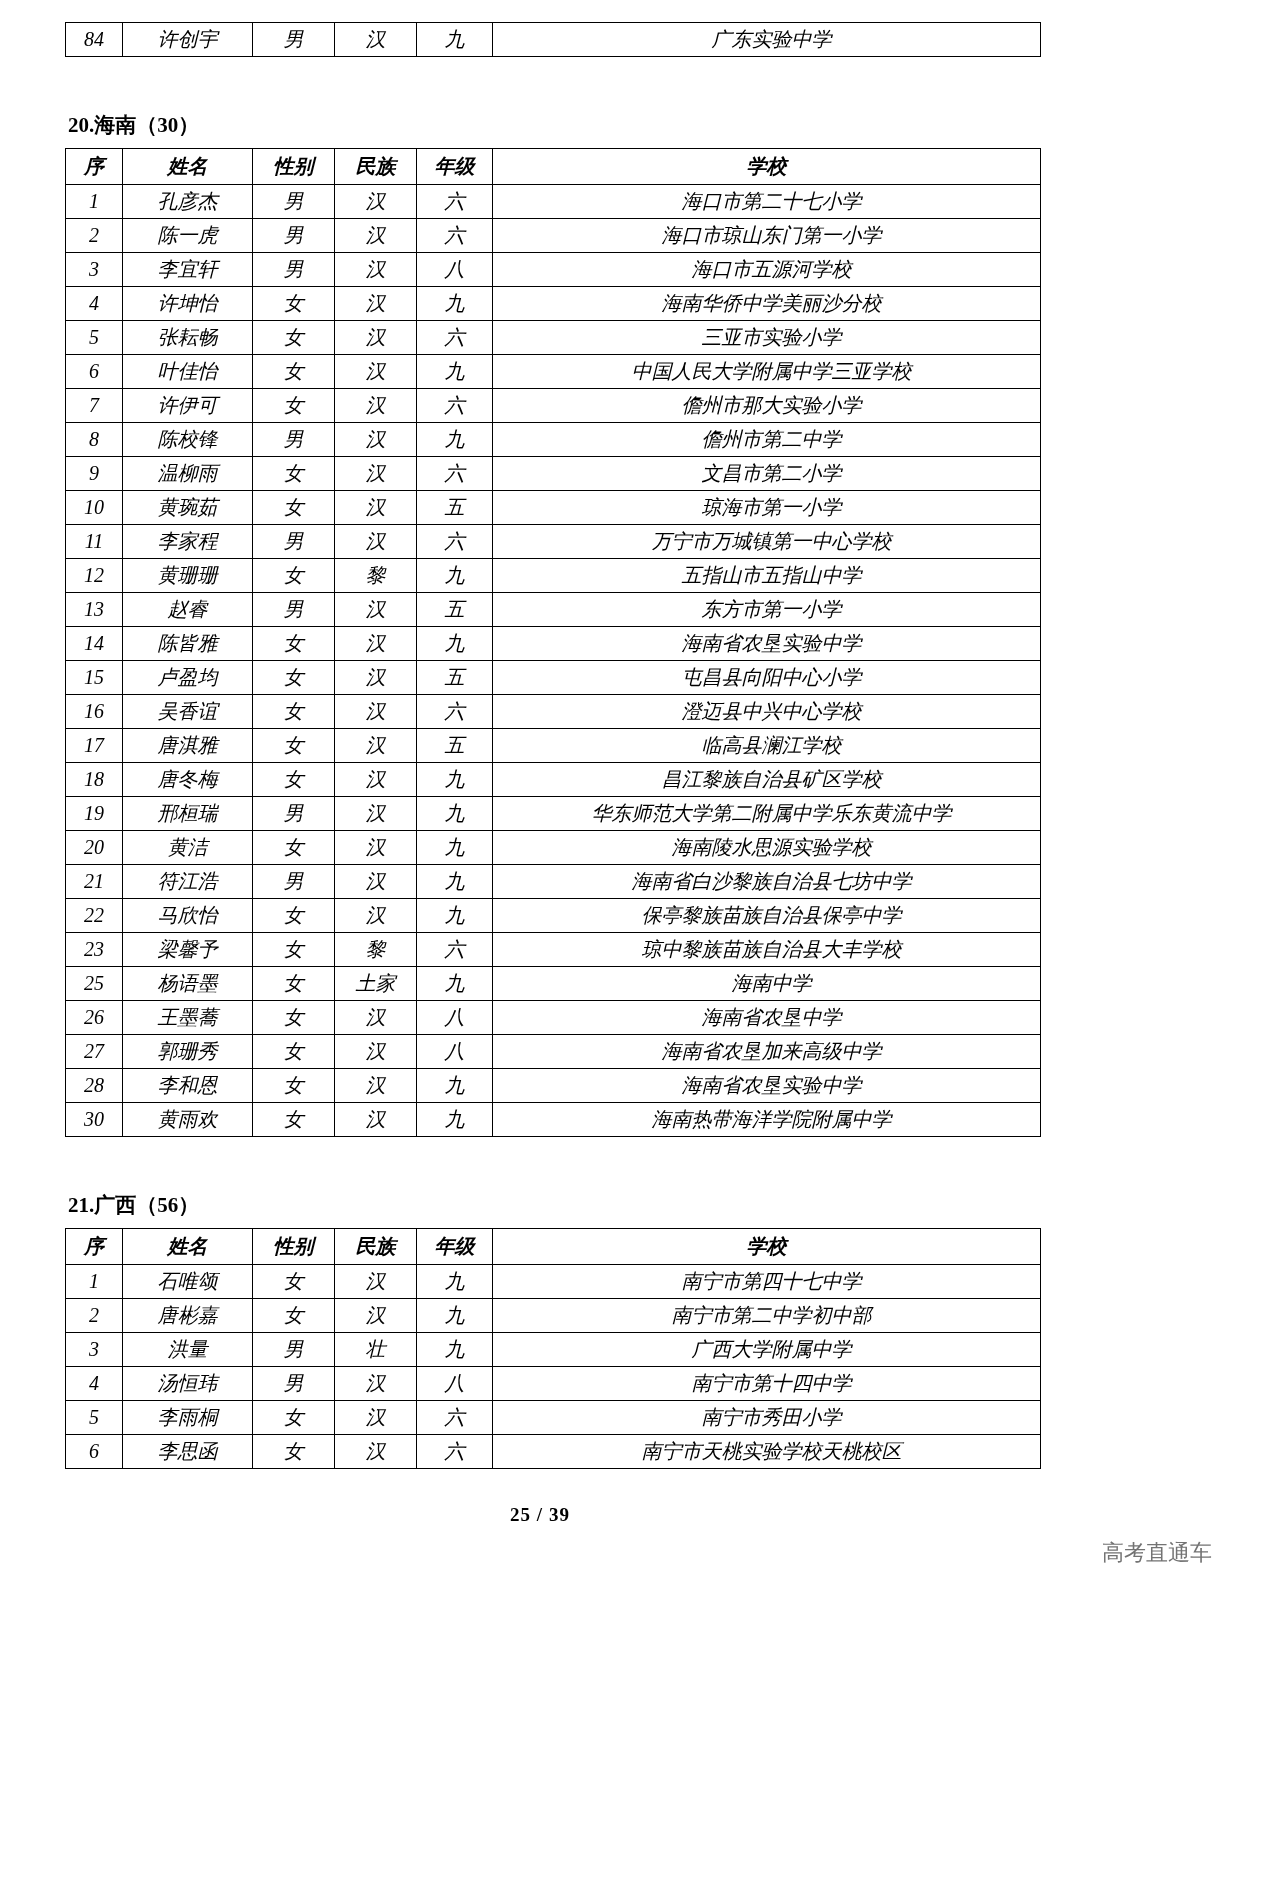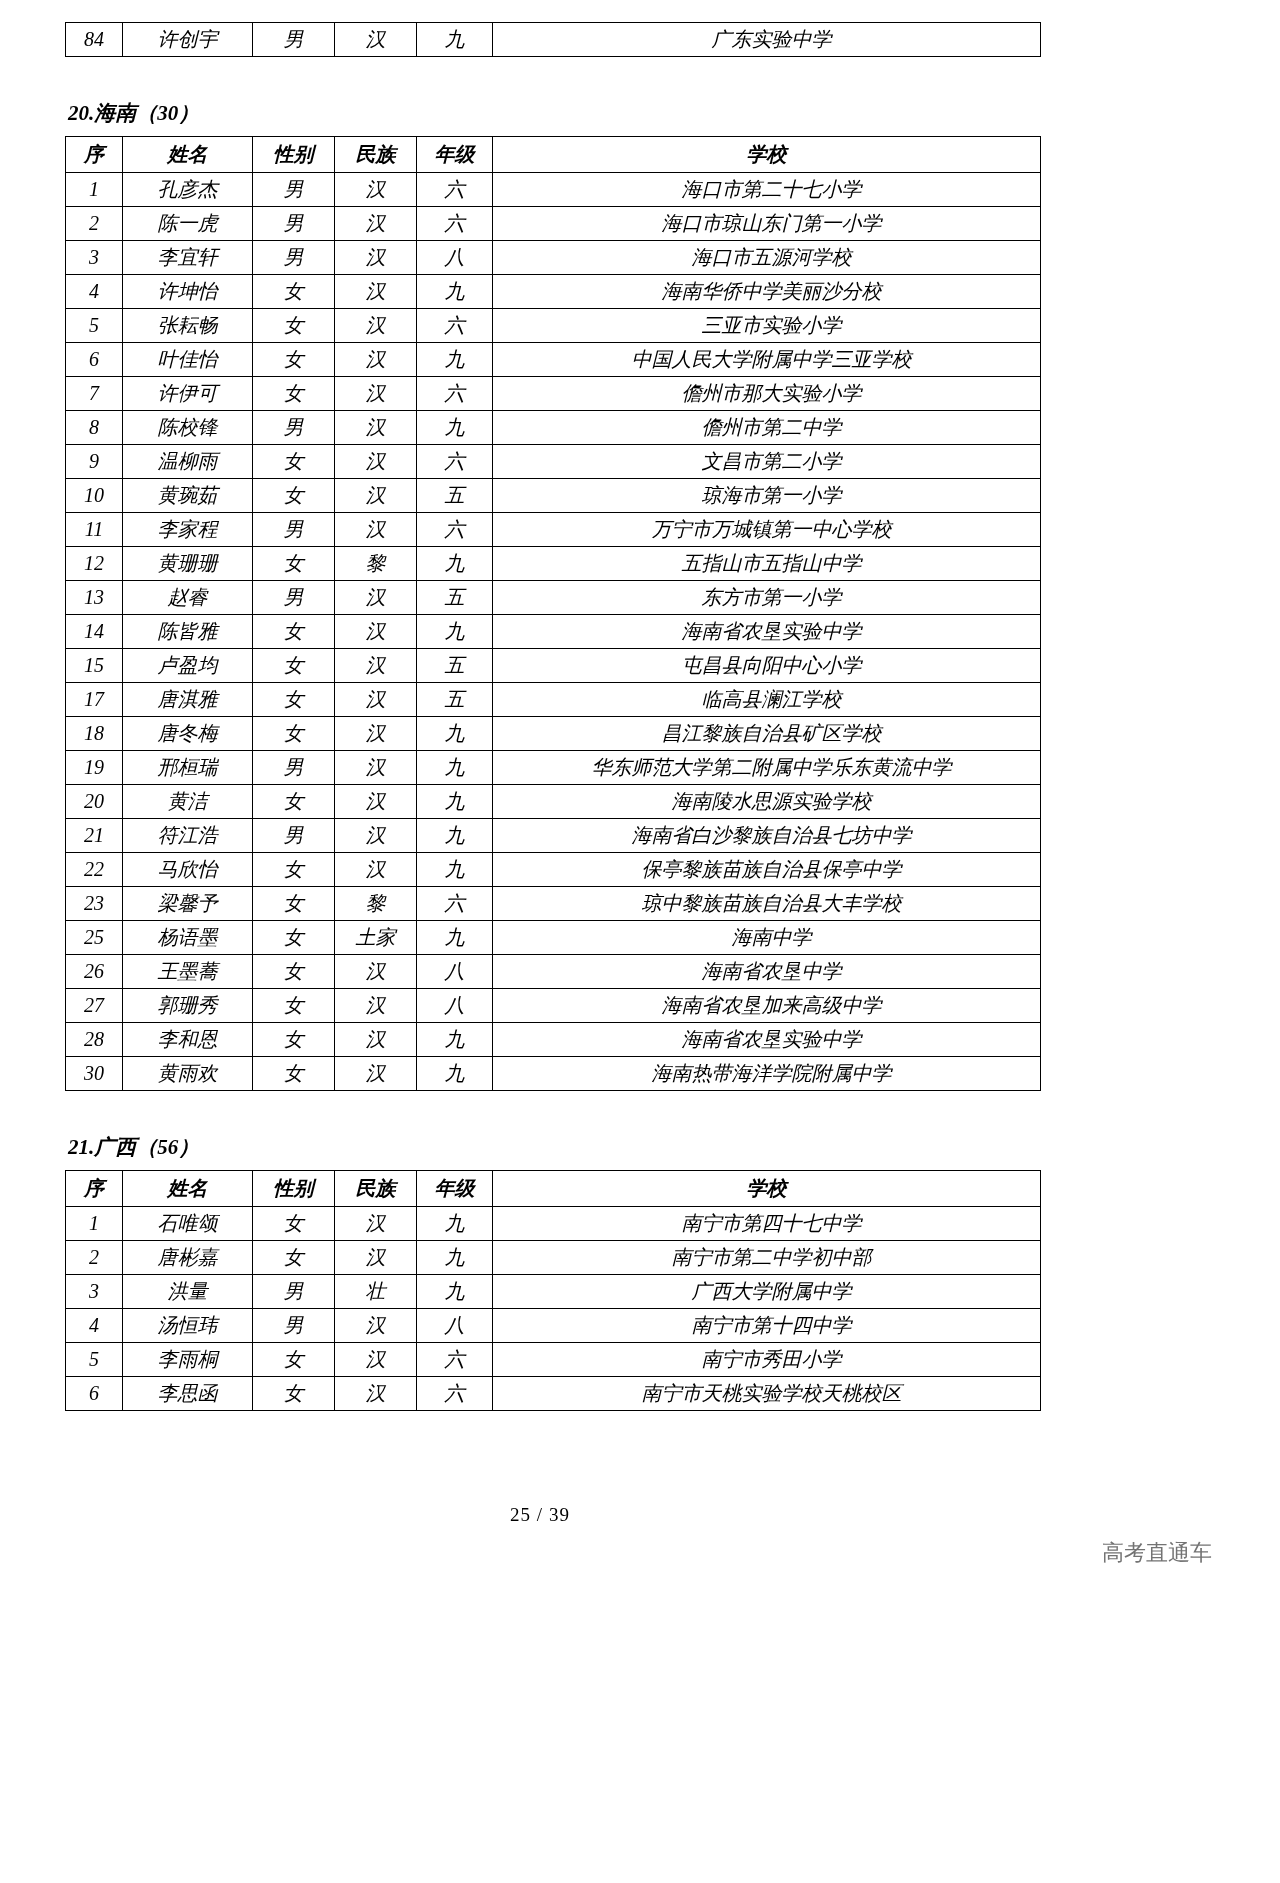--- a/index.html
+++ b/index.html
@@ -37,33 +37,32 @@
   .c1 { width: 130px; }
   .c2 { width: 82px; }
   .c3 { width: 82px; }
   .c4 { width: 76px; }
   .c5 { width: 548px; }
   td.c5 { text-align: left; padding-left: 10px; }
   th.c5 { text-align: center; }
   .section-title {
     font-size: 21px;
     font-weight: bold;
-    margin-top: 42px;
+    margin-top: 54px;
     margin-bottom: 9px;
     padding-left: 3px;
-    font-style: italic;
   }
   .footer {
     position: absolute;
     left: 0;
     top: 1504px;
     width: 1080px;
     text-align: center;
     font-size: 19px;
-    font-weight: normal;
+    font-weight: bold;
     letter-spacing: 1px;
   }
   .watermark {
     position: absolute;
     right: 68px;
     top: 1538px;
     font-size: 22px;
     color: #737373;
     font-family: "Liberation Sans", "DejaVu Sans", sans-serif;
   }
@@ -214,20 +213,28 @@
           </tr>
           <tr>
             <td class="c0">15</td>
             <td class="c1">卢盈均</td>
             <td class="c2">女</td>
             <td class="c3">汉</td>
             <td class="c4">五</td>
             <td class="c5">屯昌县向阳中心小学</td>
           </tr>
           <tr>
+            <td class="c0">16</td>
+            <td class="c1">吴香谊</td>
+            <td class="c2">女</td>
+            <td class="c3">汉</td>
+            <td class="c4">六</td>
+            <td class="c5">澄迈县中兴中心学校</td>
+          </tr>
+          <tr>
             <td class="c0">17</td>
             <td class="c1">唐淇雅</td>
             <td class="c2">女</td>
             <td class="c3">汉</td>
             <td class="c4">五</td>
             <td class="c5">临高县澜江学校</td>
           </tr>
           <tr>
             <td class="c0">18</td>
             <td class="c1">唐冬梅</td>

